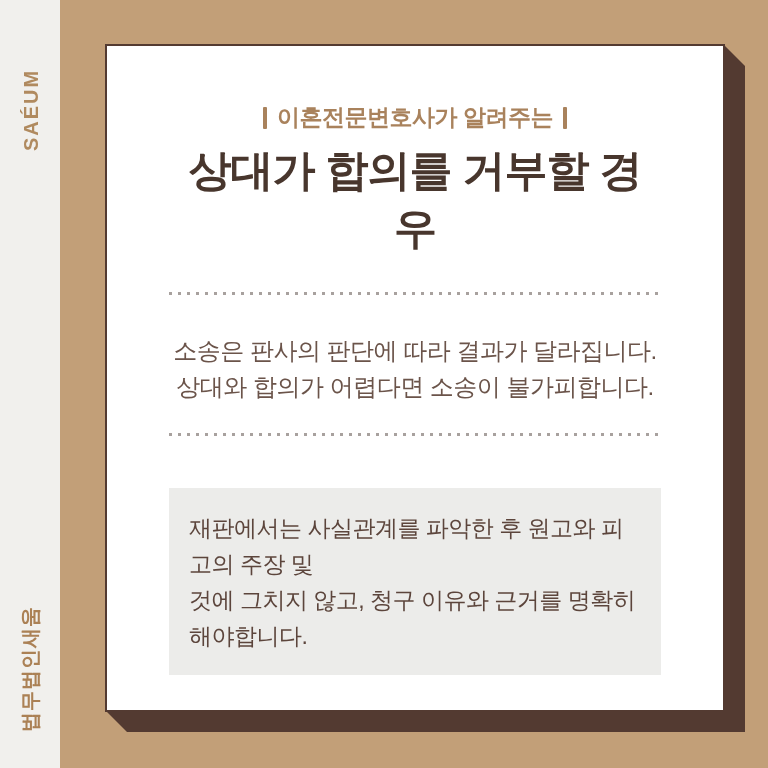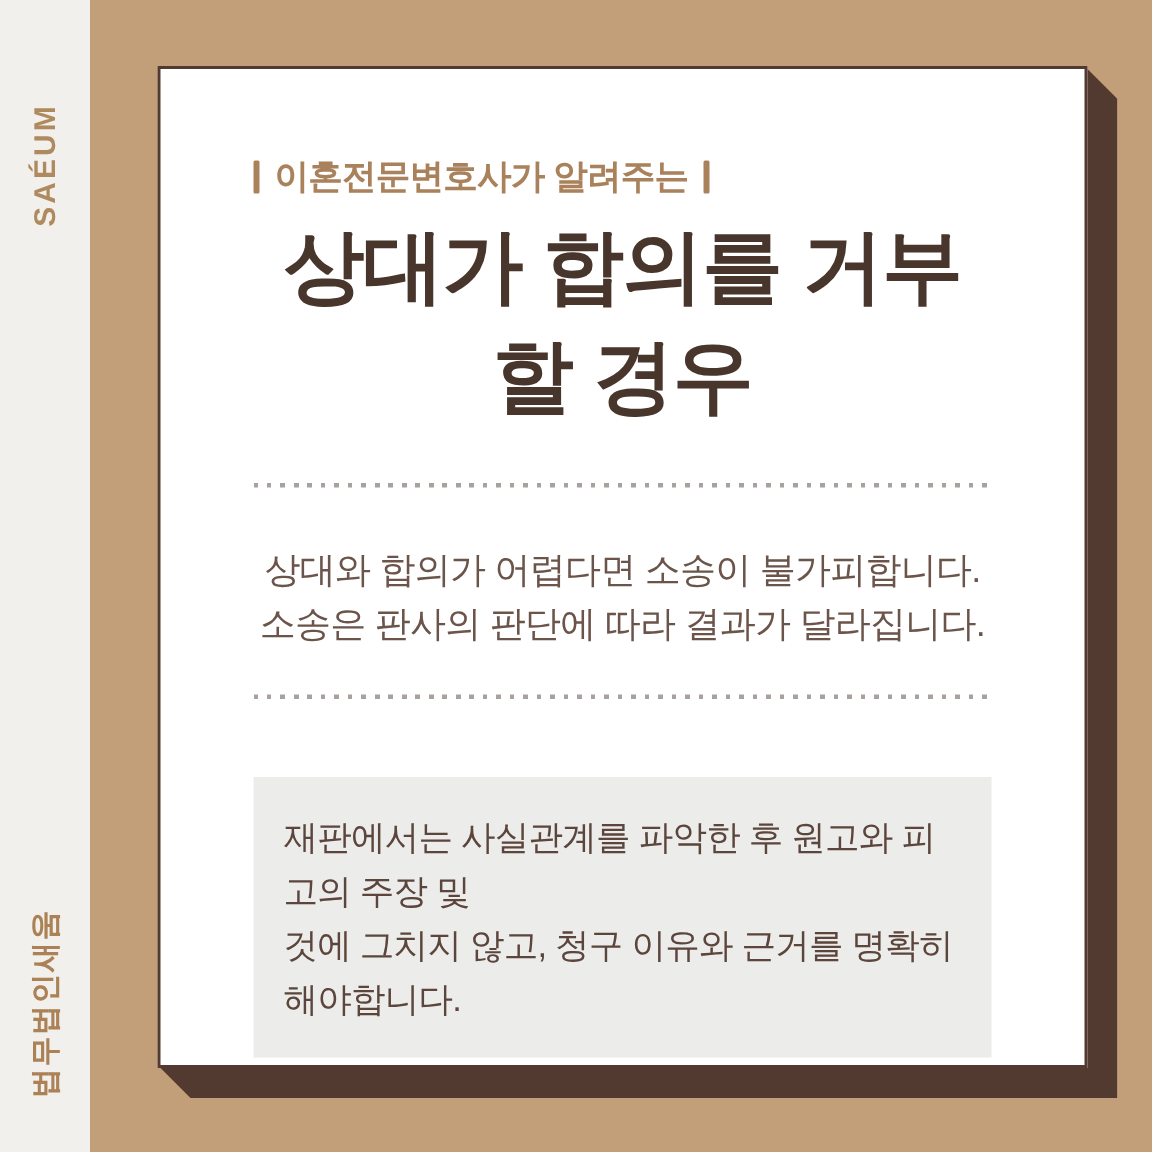--- a/index.html
+++ b/index.html
@@ -46,33 +46,33 @@
     clip-path:polygon(0 0, calc(100% - 22px) 0, 100% 22px, 100% 100%, 22px 100%, 0 calc(100% - 22px));
   }
   .card{
     position:absolute;left:105px;top:44px;width:620px;height:668px;
     background:var(--card);
     border:2px solid var(--shadow);
     padding:56px 62px 0 62px;
     text-align:center;
   }
   .kicker-row{
-    display:flex;align-items:center;justify-content:flex-start;gap:10px;
+    display:flex;align-items:center;justify-content:center;gap:10px;
     color:var(--kicker);
   }
   .kicker-bar{
     display:inline-block;width:4px;height:22px;
     background:var(--kicker);border-radius:1px;
   }
   .kicker-text{
     font-size:23px;font-weight:bold;letter-spacing:-0.5px;
   }
   .main-title{
     margin-top:9px;
-    font-size:54px;font-weight:800;letter-spacing:-1px;
+    font-size:43px;font-weight:800;letter-spacing:-1px;
     color:var(--title);
   }
   .dotted-divider{
     height:3px;margin-top:34px;
     background-image:repeating-linear-gradient(to right, var(--dot) 0 3px, transparent 3px 9px);
   }
   .dotted-divider.second{margin-top:28px;}
   .body-text{
     margin-top:38px;
     font-size:24px;line-height:36px;font-weight:500;
@@ -105,22 +105,22 @@
       <span class="kicker-bar"></span>
       <span class="kicker-text">이혼전문변호사가 알려주는</span>
       <span class="kicker-bar"></span>
     </div>
 
     <h1 class="main-title">상대가 합의를 거부할 경우</h1>
 
     <div class="dotted-divider"></div>
 
     <div class="body-text">
+      <div>소송은 판사의 판단에 따라 결과가 달라집니다.</div>
       <div>상대와 합의가 어렵다면 소송이 불가피합니다.</div>
-      <div>소송은 판사의 판단에 따라 결과가 달라집니다.</div>
     </div>
 
     <div class="dotted-divider second"></div>
 
     <div class="note-box">
       <div>재판에서는 사실관계를 파악한 후 원고와 피고의 주장 및</div>
       <div>것에 그치지 않고, 청구 이유와 근거를 명확히 해야합니다.</div>
     </div>
 
   </div>

